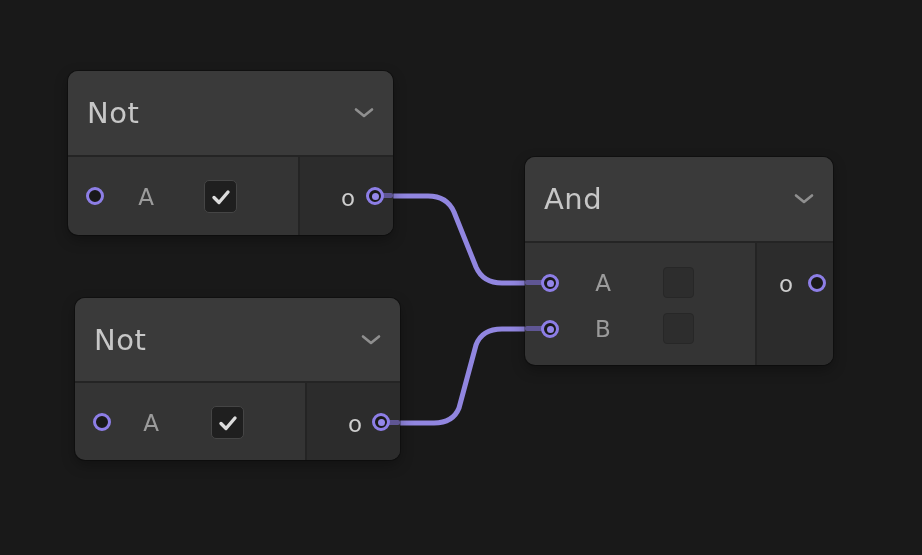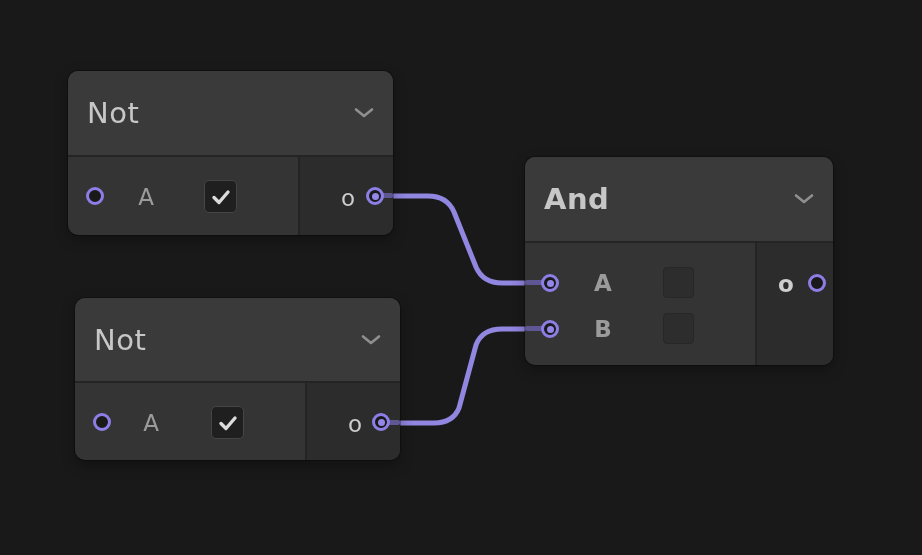--- a/index.html
+++ b/index.html
@@ -74,21 +74,21 @@
   .node-not2 .node-header{height:85px;}
   .node-not2 .out-col{left:230px;top:85px;width:95px;height:77px;}
   .node-not2 .in-port{left:18px;top:115px;}
   .node-not2 .lbl-a{left:76px;top:125px;}
   .node-not2 .checkbox{left:136px;top:108px;}
   .node-not2 .lbl-o{left:280px;top:126px;}
   .node-not2 .out-port{left:297px;top:115px;}
   .node-not2 .stub-out{left:306px;top:122px;width:19px;}
 
   
-  .node-and{left:525px;top:157px;width:308px;height:208px;font-weight:bold;}
+  .node-and{left:525px;top:157px;width:308px;height:208px;}
   .node-and .node-header{height:86px;}
   .node-and .out-col{left:230px;top:86px;width:78px;height:122px;}
   .node-and .in-port-a{left:16px;top:117px;}
   .node-and .in-port-b{left:16px;top:163px;}
   .node-and .lbl-a{left:78px;top:126px;}
   .node-and .lbl-b{left:78px;top:172px;}
   .node-and .sq-a{left:138px;top:110px;}
   .node-and .sq-b{left:138px;top:156px;}
   .node-and .lbl-o{left:261px;top:127px;}
   .node-and .out-port{left:283px;top:117px;}

